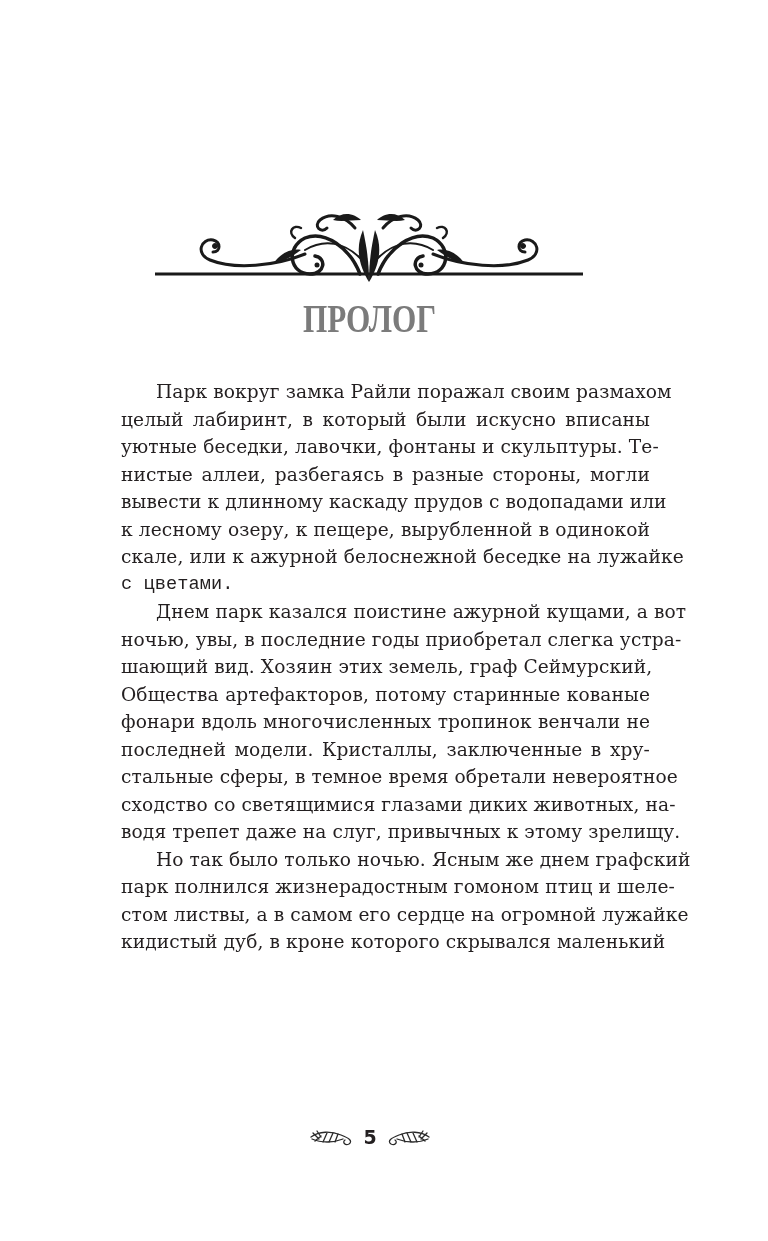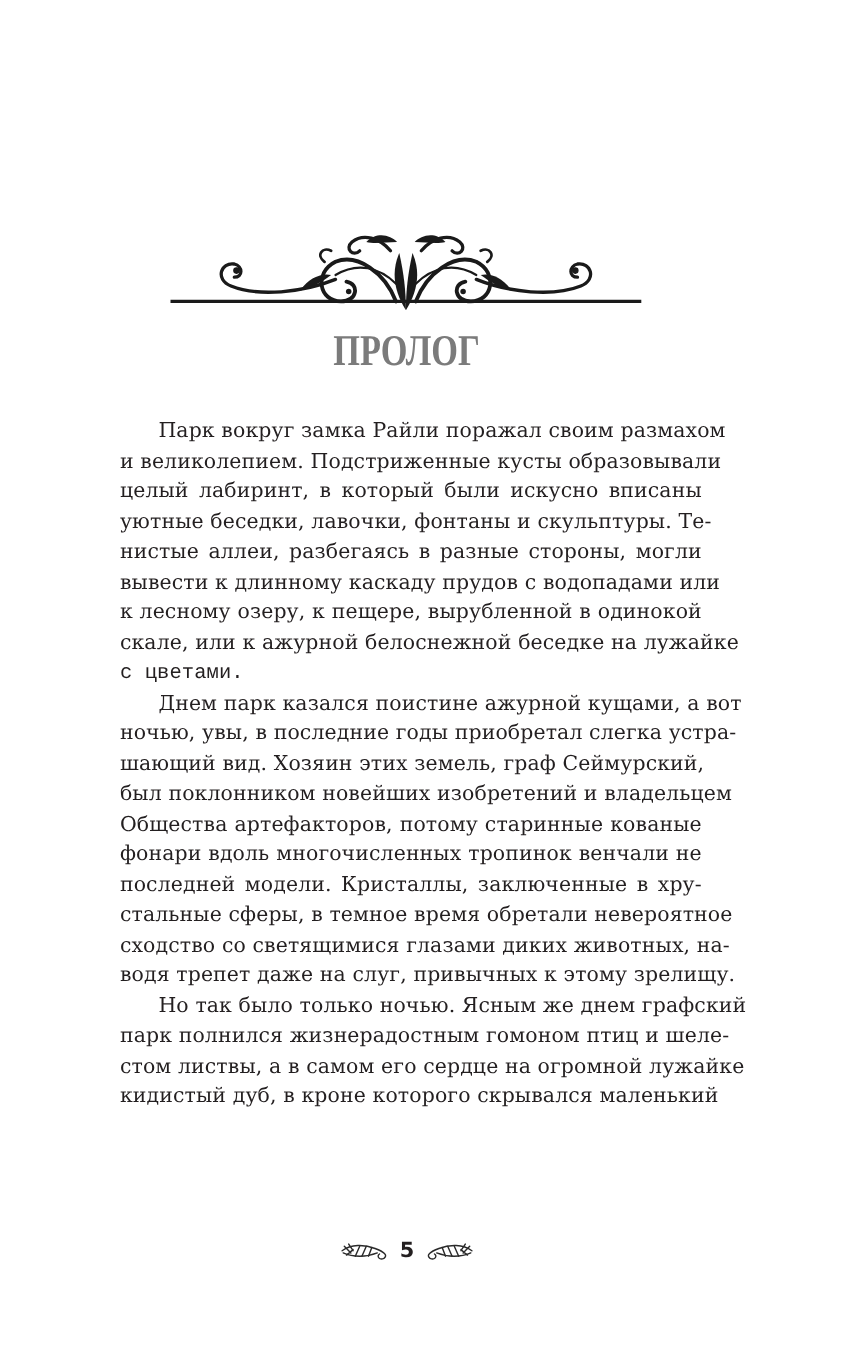--- a/index.html
+++ b/index.html
@@ -33,21 +33,21 @@
       font-weight: bold;
       font-size: 40px;
       line-height: 46px;
       color: #7b7b7b;
       letter-spacing: 0px;
       transform: scaleX(0.78);
       transform-origin: 368px 0;
     }
     .text-block {
       position: absolute;
-      left: 74px;
+      left: 86px;
       top: 378px;
       width: 564px;
     }
     .para {
       margin: 0;
       font-size: 18.6px;
       line-height: 27.5px;
       text-align: justify;
       text-indent: 35px;
       hyphens: manual;
@@ -128,34 +128,32 @@
         <circle cx="266" cy="57" r="2.5"></circle>
       </g>
     </svg>
   </div>
 
   <div class="chapter-title">ПРОЛОГ</div>
 
   <div class="text-block">
     <div class="para">
       <span class="line indent">Парк вокруг замка Райли поражал своим размахом</span>
-      <span class="line">и великолепием. Подстриженные кусты образовывали</span>
       <span class="line">целый лабиринт, в который были искусно вписаны</span>
       <span class="line">уютные беседки, лавочки, фонтаны и скульптуры. Те-</span>
       <span class="line">нистые аллеи, разбегаясь в разные стороны, могли</span>
       <span class="line">вывести к длинному каскаду прудов с водопадами или</span>
       <span class="line">к лесному озеру, к пещере, вырубленной в одинокой</span>
       <span class="line">скале, или к ажурной белоснежной беседке на лужайке</span>
       <span class="line last">с цветами.</span>
     </div>
     <div class="para">
       <span class="line indent">Днем парк казался поистине ажурной кущами, а вот</span>
       <span class="line">ночью, увы, в последние годы приобретал слегка устра-</span>
       <span class="line">шающий вид. Хозяин этих земель, граф Сеймурский,</span>
-      <span class="line">был поклонником новейших изобретений и владельцем</span>
       <span class="line">Общества артефакторов, потому старинные кованые</span>
       <span class="line">фонари вдоль многочисленных тропинок венчали не</span>
       <span class="line">последней модели. Кристаллы, заключенные в хру-</span>
       <span class="line">стальные сферы, в темное время обретали невероятное</span>
       <span class="line">сходство со светящимися глазами диких животных, на-</span>
       <span class="line">водя трепет даже на слуг, привычных к этому зрелищу.</span>
     </div>
     <div class="para">
       <span class="line indent">Но так было только ночью. Ясным же днем графский</span>
       <span class="line">парк полнился жизнерадостным гомоном птиц и шеле-</span>

